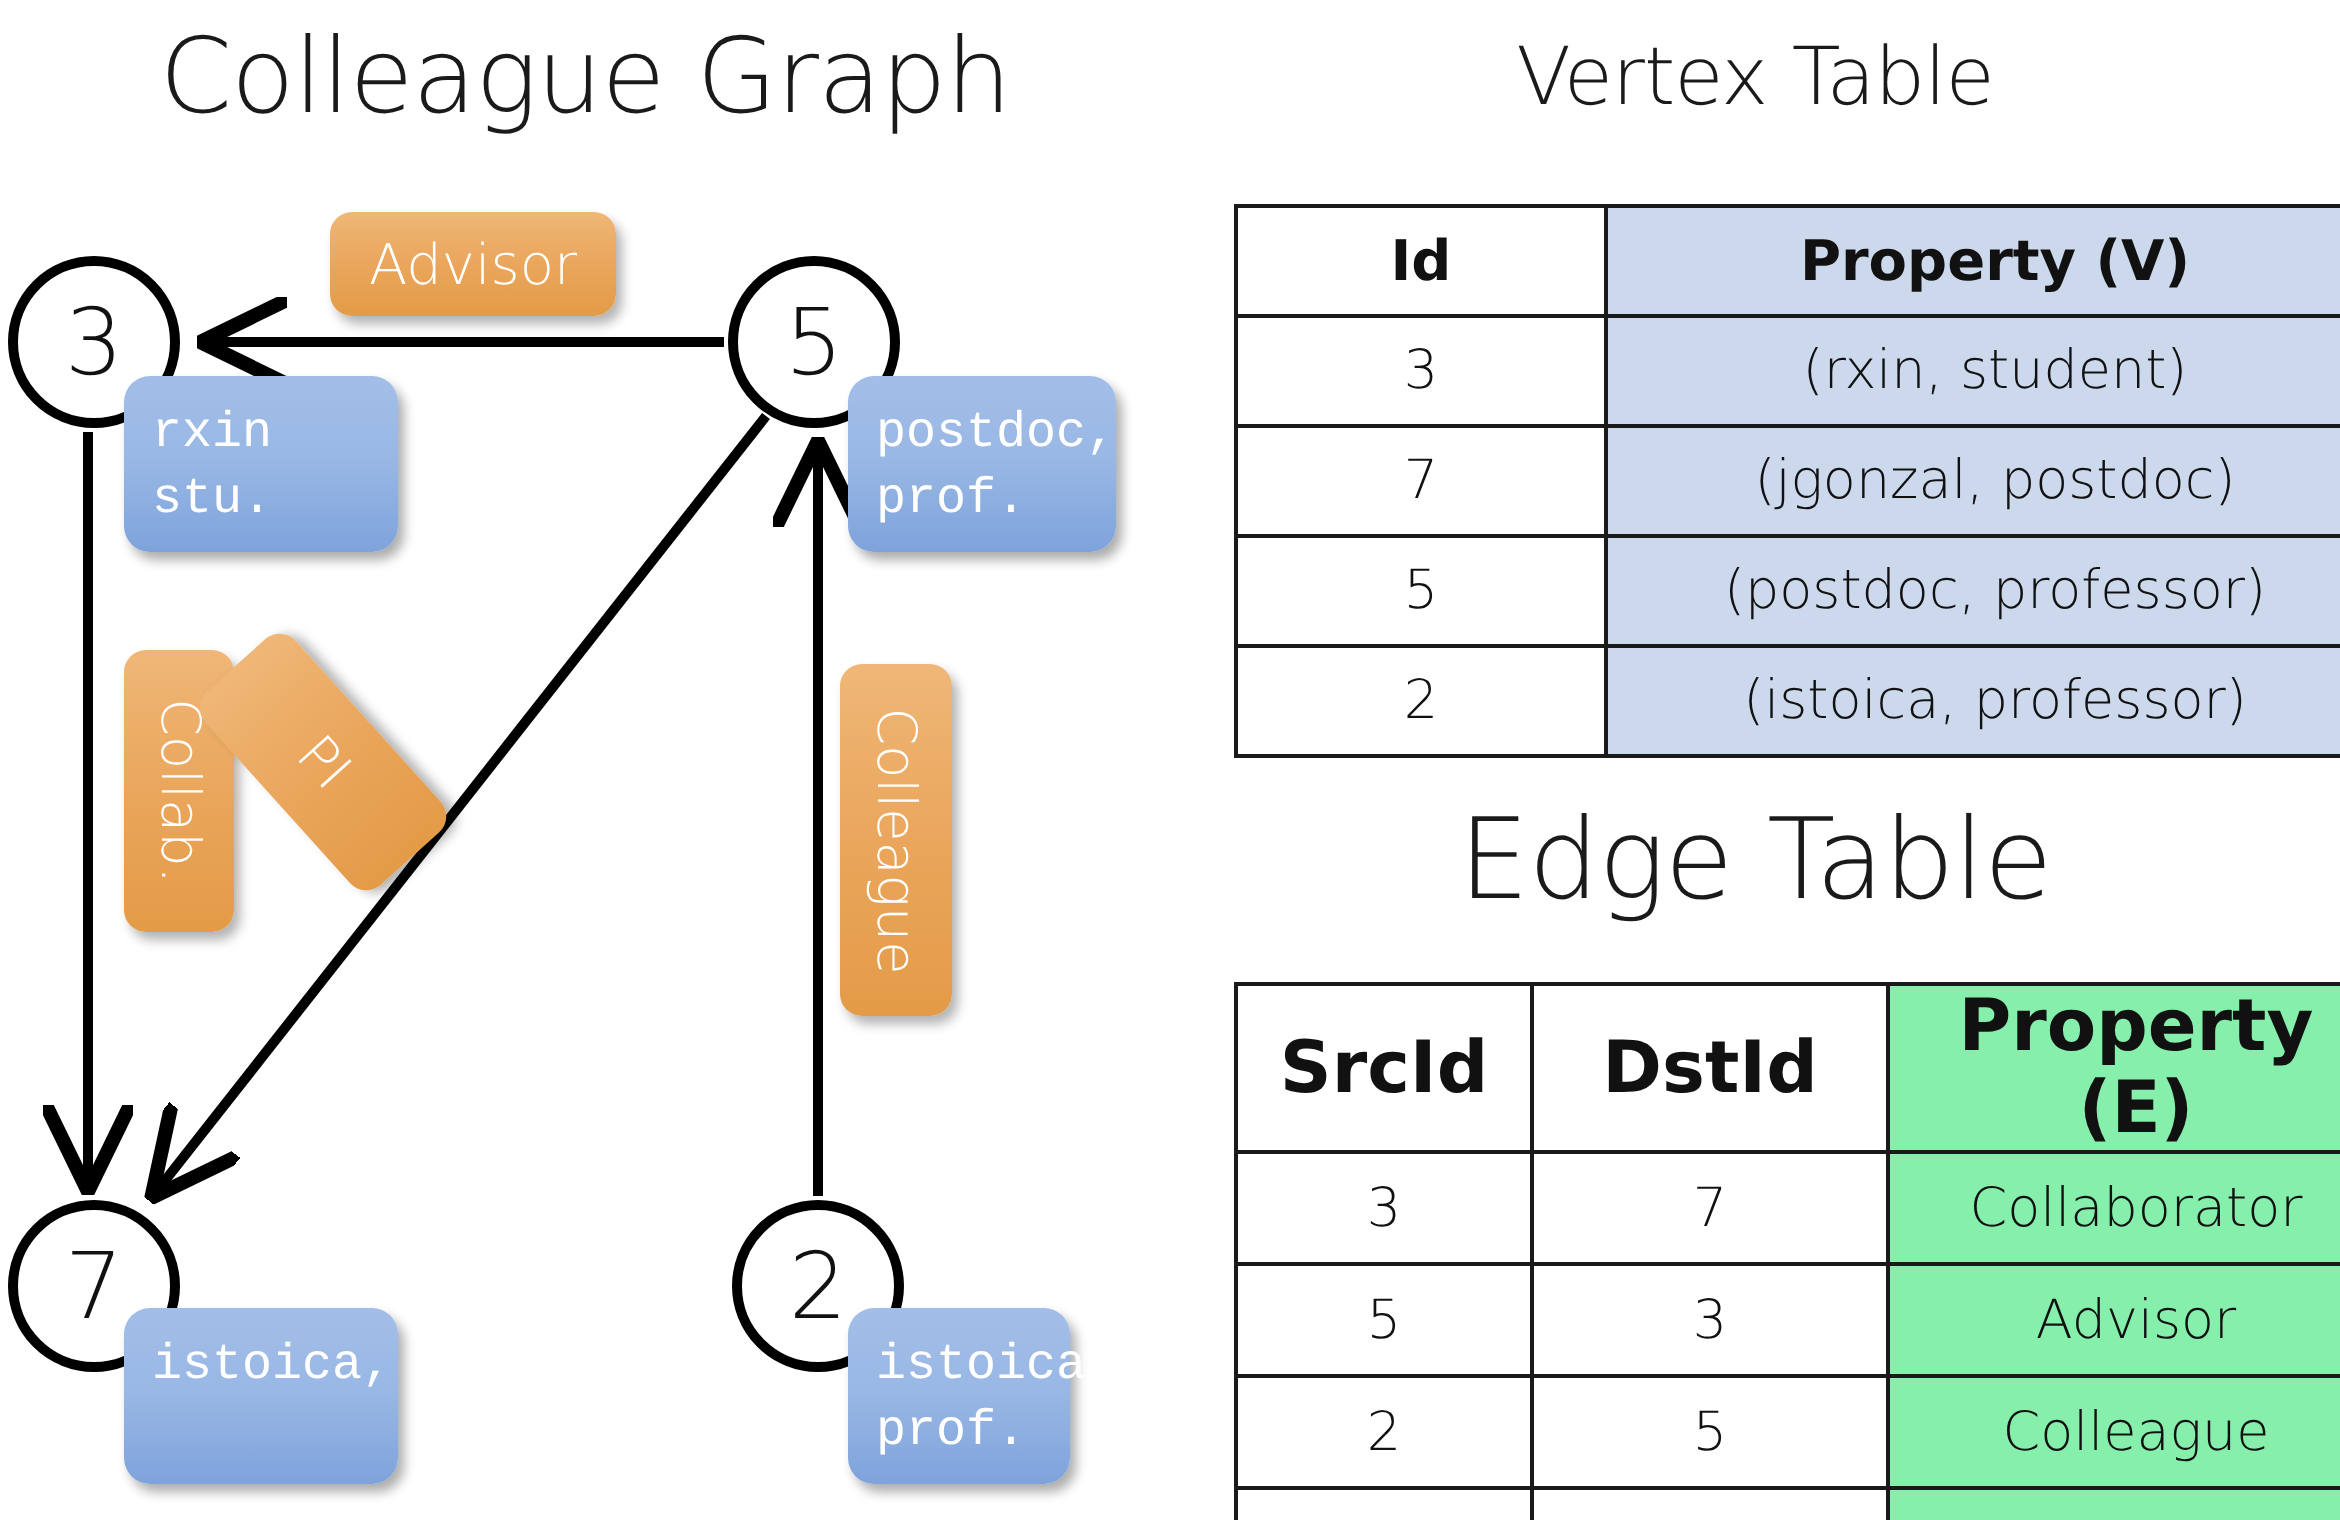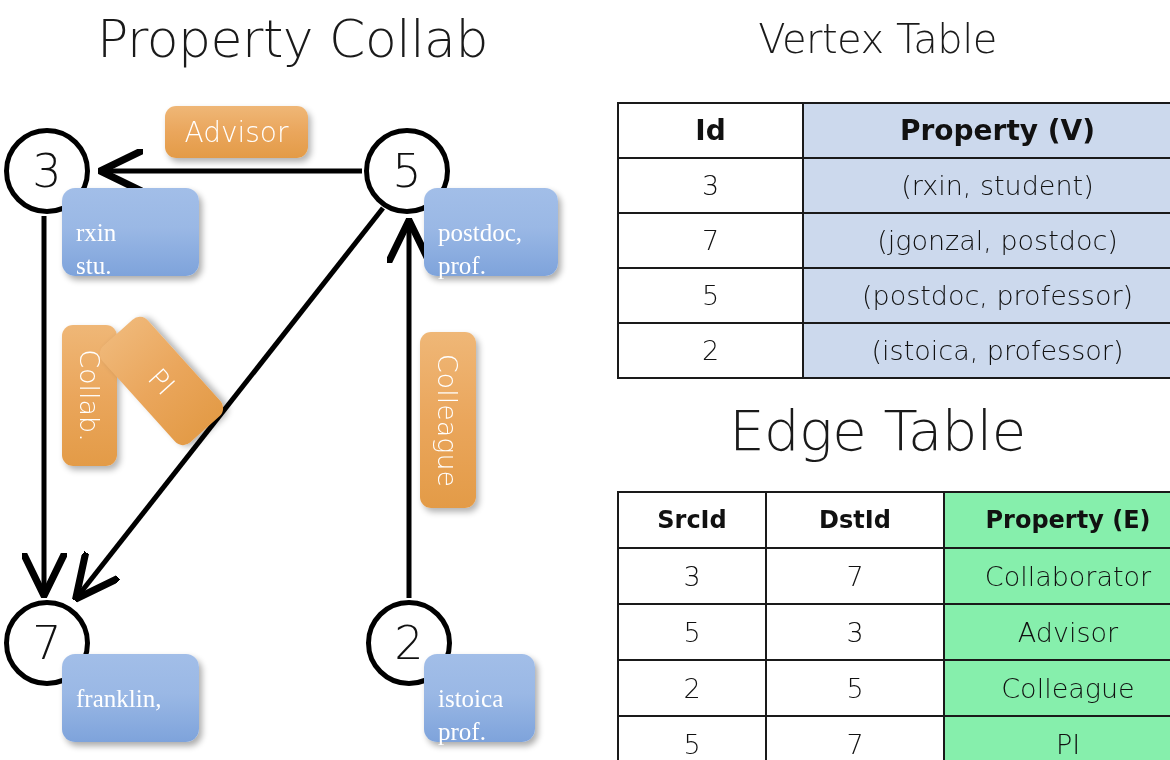--- a/index.html
+++ b/index.html
@@ -78,25 +78,25 @@
   #node-7 { left: 4px;   top: 600px; }
   #node-2 { left: 366px; top: 600px; }
 
   
   .vbox {
     position: absolute;
     border-radius: 13px;
     background: linear-gradient(to bottom, #a2bee8 0%, #9ab8e5 45%, #7ea3db 100%);
     box-shadow: 3px 4px 6px rgba(0,0,0,0.33);
     color: #ffffff;
-    font-family: Liberation Serif, serif;
+    font-family: Liberation Mono, monospace;
     font-weight: 300;
     font-size: 25px;
     line-height: 33px;
-    padding: 28px 0 0 14px;
+    padding: 12px 0 0 14px;
     box-sizing: border-box;
     z-index: 5;
   }
   #vbox-3 { left: 62px;  top: 188px; width: 137px; height: 88px; }
   #vbox-5 { left: 424px; top: 188px; width: 134px; height: 88px; }
   #vbox-7 { left: 62px;  top: 654px; width: 137px; height: 88px; }
   #vbox-2 { left: 424px; top: 654px; width: 111px; height: 88px; }
 
   
   .ebox {
@@ -163,27 +163,27 @@
   #vertex-table th, #vertex-table td { height: 53px; font-size: 27px; }
   #vertex-table th { font-size: 28px; }
   .cell-blue { background: #ccd9ed; }
   .sep-left { border-left-width: 4px; }
 
   #edge-table { left: 594px; top: 491px; width: 574px; }
   #edge-table col.c-src  { width: 148px; }
   #edge-table col.c-dst  { width: 178px; }
   #edge-table col.c-prop { width: 248px; }
   #edge-table th, #edge-table td { height: 54px; font-size: 27px; }
-  #edge-table th { font-size: 24px; }
+  #edge-table th { font-size: 36px; }
   .cell-orange { background: #86efac; }
 </style>
 </head>
 <body>
 
-<div class="title" id="title-property-graph">Property Collab</div>
+<div class="title" id="title-property-graph">Colleague Graph</div>
 
 <div class="title" id="title-vertex-table">Vertex Table</div>
 
 <div class="title" id="title-edge-table">Edge Table</div>
 
 <div id="graph-panel">
 
   <svg id="graph-edges" viewBox="0 0 585 760">
     <defs>
       <marker id="arrowhead" viewBox="0 0 12 12" refX="10.5" refY="6" markerWidth="9" markerHeight="9" orient="auto-start-reverse">
@@ -207,21 +207,21 @@
 
   <div class="vbox" id="vbox-3">
     <div>rxin</div>
     <div>stu.</div>
   </div>
   <div class="vbox" id="vbox-5">
     <div>postdoc,</div>
     <div>prof.</div>
   </div>
   <div class="vbox" id="vbox-7">
-    <div>franklin,</div>
+    <div>istoica,</div>
   </div>
   <div class="vbox" id="vbox-2">
     <div>istoica</div>
     <div>prof.</div>
   </div>
 
   <div class="ebox" id="ebox-advisor">
     <span>Advisor</span>
   </div>
   <div class="ebox" id="ebox-collab">

